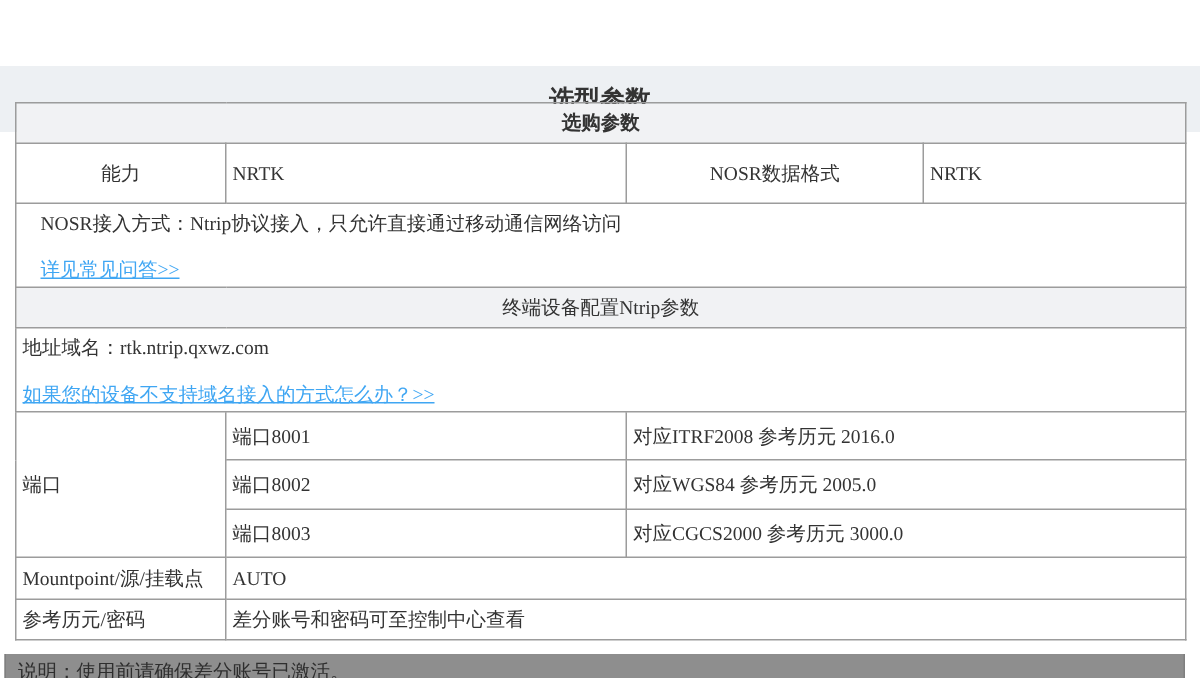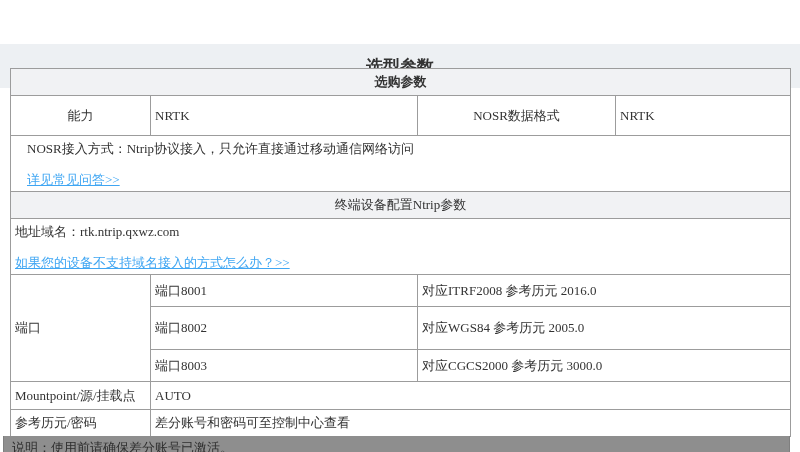--- a/index.html
+++ b/index.html
@@ -100,21 +100,21 @@
       <td colspan="4">
         <span class="line">地址域名：rtk.ntrip.qxwz.com</span>
         <span class="row-link">如果您的设备不支持域名接入的方式怎么办？&gt;&gt;</span>
       </td>
     </tr>
     <tr class="port-row">
       <td rowspan="3">端口</td>
       <td>端口8001</td>
       <td colspan="2">对应ITRF2008 参考历元 2016.0</td>
     </tr>
-    <tr class="port-row" style="height:43px">
+    <tr class="port-row" style="height:33px">
       <td>端口8002</td>
       <td colspan="2">对应WGS84 参考历元 2005.0</td>
     </tr>
     <tr class="port-row">
       <td>端口8003</td>
       <td colspan="2">对应CGCS2000 参考历元 3000.0</td>
     </tr>
     <tr class="mount-row">
       <td>Mountpoint/源/挂载点</td>
       <td colspan="3">AUTO</td>

